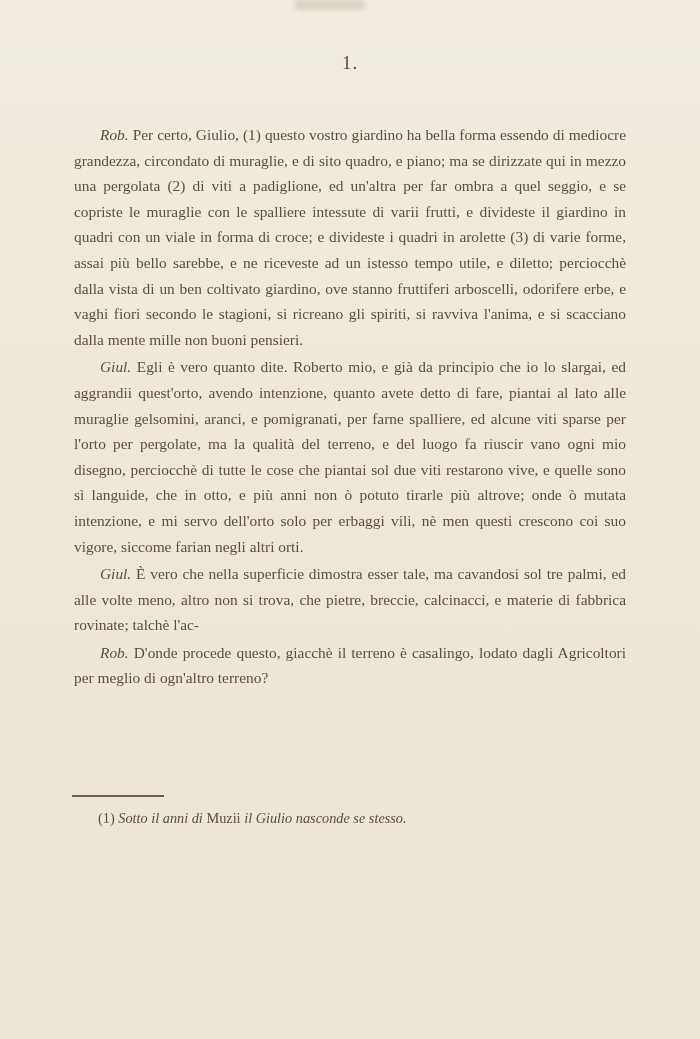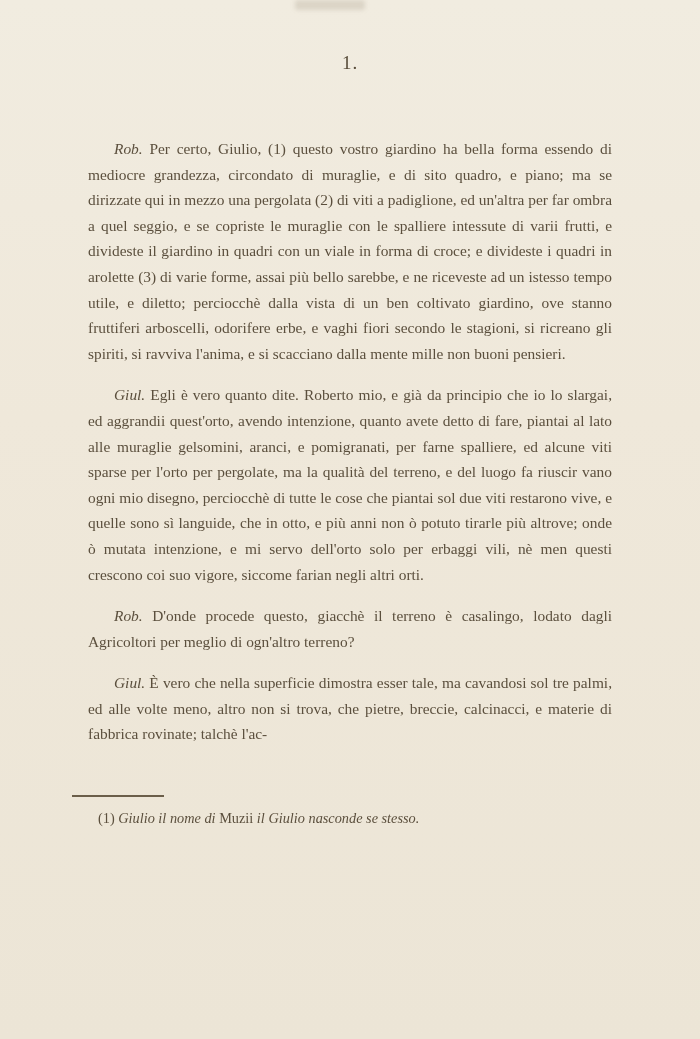--- a/index.html
+++ b/index.html
@@ -46,21 +46,21 @@
     position: absolute;
     top: 120px;
     left: 72px;
     width: 556px;
     font-size: 15.4px;
     line-height: 25.6px;
     text-align: justify;
     color: #5b4f3d;
   }
   .body-text p {
-    margin: 16px;
+    margin: 2px;
     text-indent: 26px;
   }
   .speaker {
     font-style: italic;
   }
   .rule {
     position: absolute;
     top: 795px;
     left: 72px;
     width: 92px;
@@ -91,29 +91,29 @@
   <div class="top-smudge"></div>
 
   <div class="chapter-number">1.</div>
 
   <div class="body-text">
 
     <p><span class="speaker">Rob.</span><span> Per certo, Giulio, (1) questo vostro giardino ha bella forma essendo di mediocre grandezza, circondato di muraglie, e di sito quadro, e piano; ma se dirizzate qui in mezzo una pergolata (2) di viti a padiglione, ed un'altra per far ombra a quel seggio, e se copriste le muraglie con le spalliere intessute di varii frutti, e dividestе il giardino in quadri con un viale in forma di croce; e dividestе i quadri in arolette (3) di varie forme, assai più bello sarebbe, e ne riceveste ad un istesso tempo utile, e diletto; perciocchè dalla vista di un ben coltivato giardino, ove stanno fruttiferi arboscelli, odorifere erbe, e vaghi fiori secondo le stagioni, si ricreano gli spiriti, si ravviva l'anima, e si scacciano dalla mente mille non buoni pensieri.</span></p>
 
     <p><span class="speaker">Giul.</span><span> Egli è vero quanto dite. Roberto mio, e già da principio che io lo slargai, ed aggrandii quest'orto, avendo intenzione, quanto avete detto di fare, piantai al lato alle muraglie gelsomini, aranci, e pomigranati, per farne spalliere, ed alcune viti sparse per l'orto per pergolate, ma la qualità del terreno, e del luogo fa riuscir vano ogni mio disegno, perciocchè di tutte le cose che piantai sol due viti restarono vive, e quelle sono sì languide, che in otto, e più anni non ò potuto tirarle più altrove; onde ò mutata intenzione, e mi servo dell'orto solo per erbaggi vili, nè men questi crescono coi suo vigore, siccome farian negli altri orti.</span></p>
 
+    <p><span class="speaker">Giul.</span><span> È vero che nella superficie dimostra esser tale, ma cavandosi sol tre palmi, ed alle volte meno, altro non si trova, che pietre, breccie, calcinacci, e materie di fabbrica rovinate; talchè l'ac-</span></p>
+
     <p><span class="speaker">Rob.</span><span> D'onde procede questo, giacchè il terreno è casalingo, lodato dagli Agricoltori per meglio di ogn'altro terreno?</span></p>
-
-    <p><span class="speaker">Giul.</span><span> È vero che nella superficie dimostra esser tale, ma cavandosi sol tre palmi, ed alle volte meno, altro non si trova, che pietre, breccie, calcinacci, e materie di fabbrica rovinate; talchè l'ac-</span></p>
 
   </div>
 
   <div class="rule"></div>
 
   <div class="footnotes">
 
-    <p><span class="marker">(1) </span><span class="it">Giulio il nome di </span><span>Muzii </span><span class="it">il Giulio nasconde se stesso.</span></p>
+    <p><span class="marker">(1) </span><span class="it">Sotto il anni di </span><span>Muzii </span><span class="it">il Giulio nasconde se stesso.</span></p>
 
 
 
   </div>
 
 </div>
 
 </body></html>

